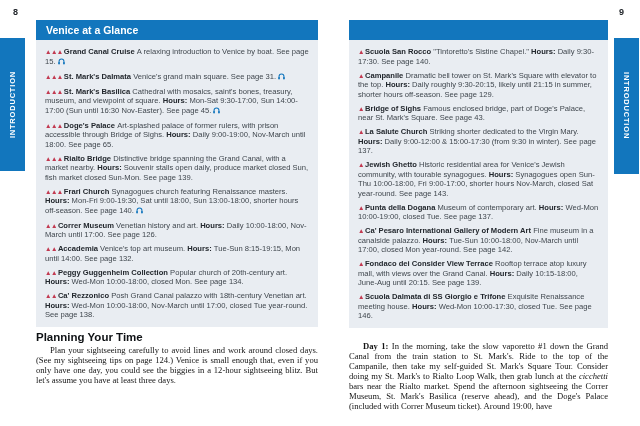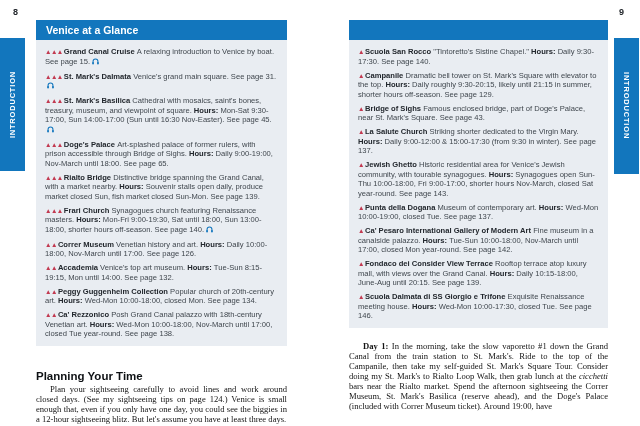--- a/index.html
+++ b/index.html
@@ -8,36 +8,36 @@
   .pagenum{position:absolute;top:7px;font-size:9px;font-weight:bold;color:#1d2126;}
   #pagenum-left{left:13px;}
   #pagenum-right{left:619px;}
   .tab{position:absolute;width:25px;background:#1276bd;display:flex;align-items:center;justify-content:center;}
   #tab-left{left:0;top:38px;height:133px;}
   #tab-right{left:614px;top:38px;height:136px;}
   .tab span{color:#fff;font-size:7.5px;font-weight:bold;letter-spacing:.8px;
             writing-mode:vertical-rl;white-space:nowrap;}
   #tab-left span{transform:rotate(180deg);}
   .col{position:absolute;top:20px;}
-  #col-left{left:36px;width:251px;}
+  #col-left{left:36px;width:282px;}
   #col-right{left:349px;width:259px;}
   .glance-bar{height:20px;background:#1276bd;color:#fff;font-weight:bold;font-size:10.5px;
               line-height:20px;padding-left:10px;box-sizing:border-box;}
   .glance-body{background:#e9edf2;padding:7px 9px 7px 9px;}
   .entry{font-size:7.6px;line-height:9.5px;color:#3f464d;margin-bottom:4.5px;
          letter-spacing:0;}
   .entry:last-child{margin-bottom:0;}
   .tri{color:#c23950;font-size:6.5px;letter-spacing:-0.5px;margin-right:1px;}
   .nm{color:#22272d;}
   .hl{color:#22272d;}
   .audio{display:inline-block;margin-left:2px;vertical-align:-1px;}
   .serif{font-family:"Liberation Serif",serif;font-size:8.6px;line-height:10px;color:#141414;
          text-align:justify;margin:0;}
   .indent{text-indent:14px;}
-  #planning-heading{font-size:11.5px;font-weight:bold;color:#0e1114;margin:24px 0 2px 0;
+  #planning-heading{font-size:11.5px;font-weight:bold;color:#0e1114;margin:4px 0 2px 0;
                     font-family:"Liberation Sans",sans-serif;}
   #day1-paragraph{margin-top:13px;}
   #day1-paragraph b{font-weight:bold;}
   #day1-paragraph i{font-style:italic;}
 </style>
 </head>
 <body>
 
 <div id="spread">
 

